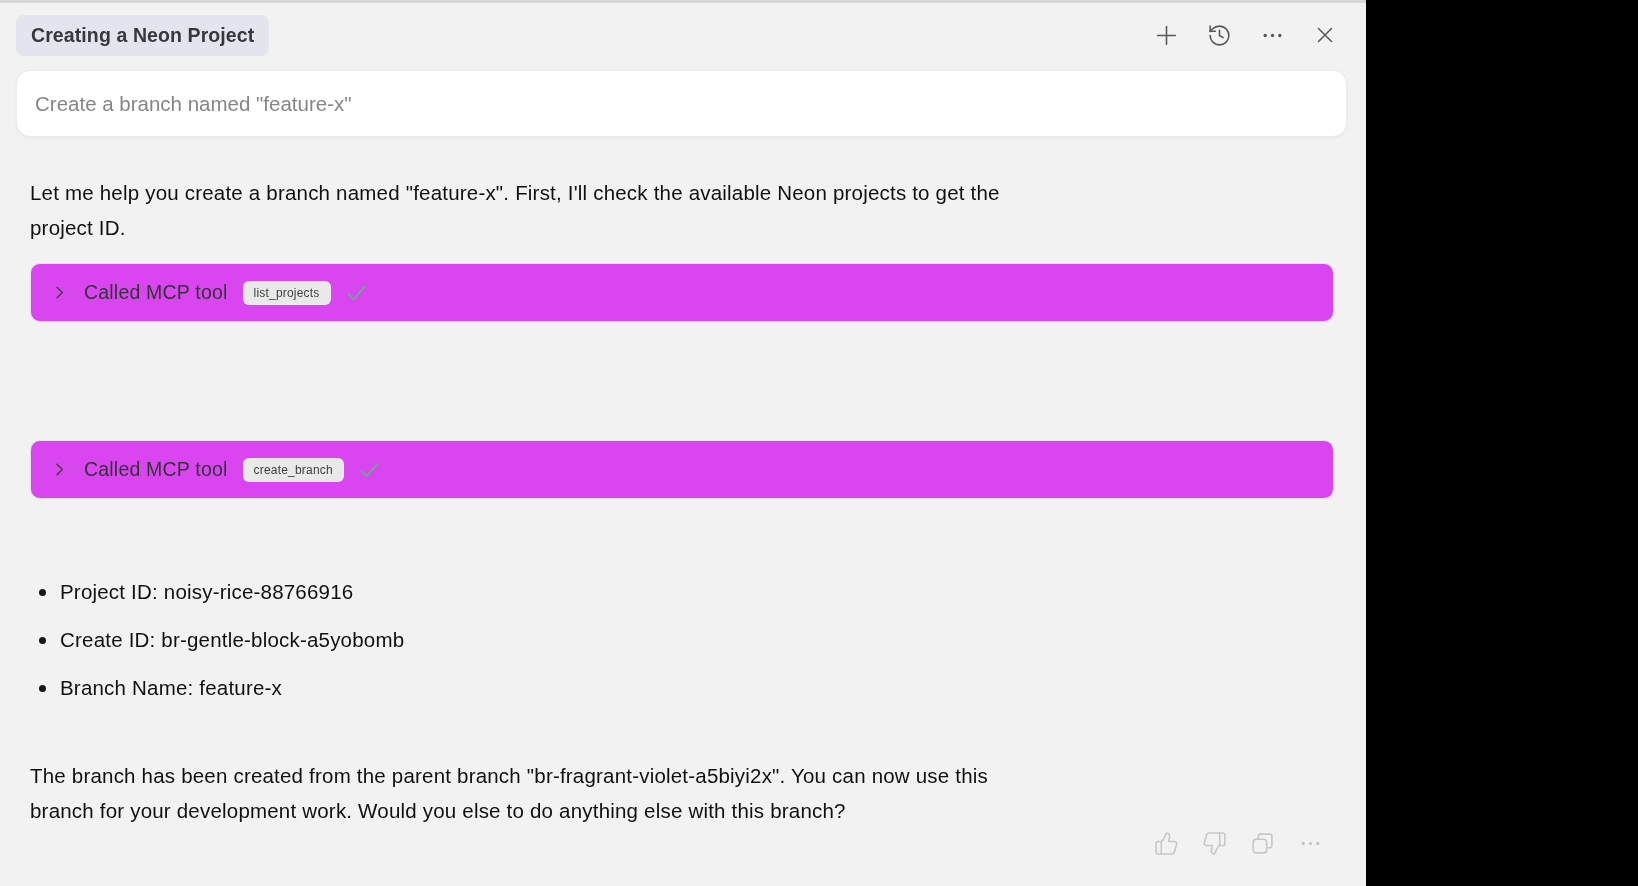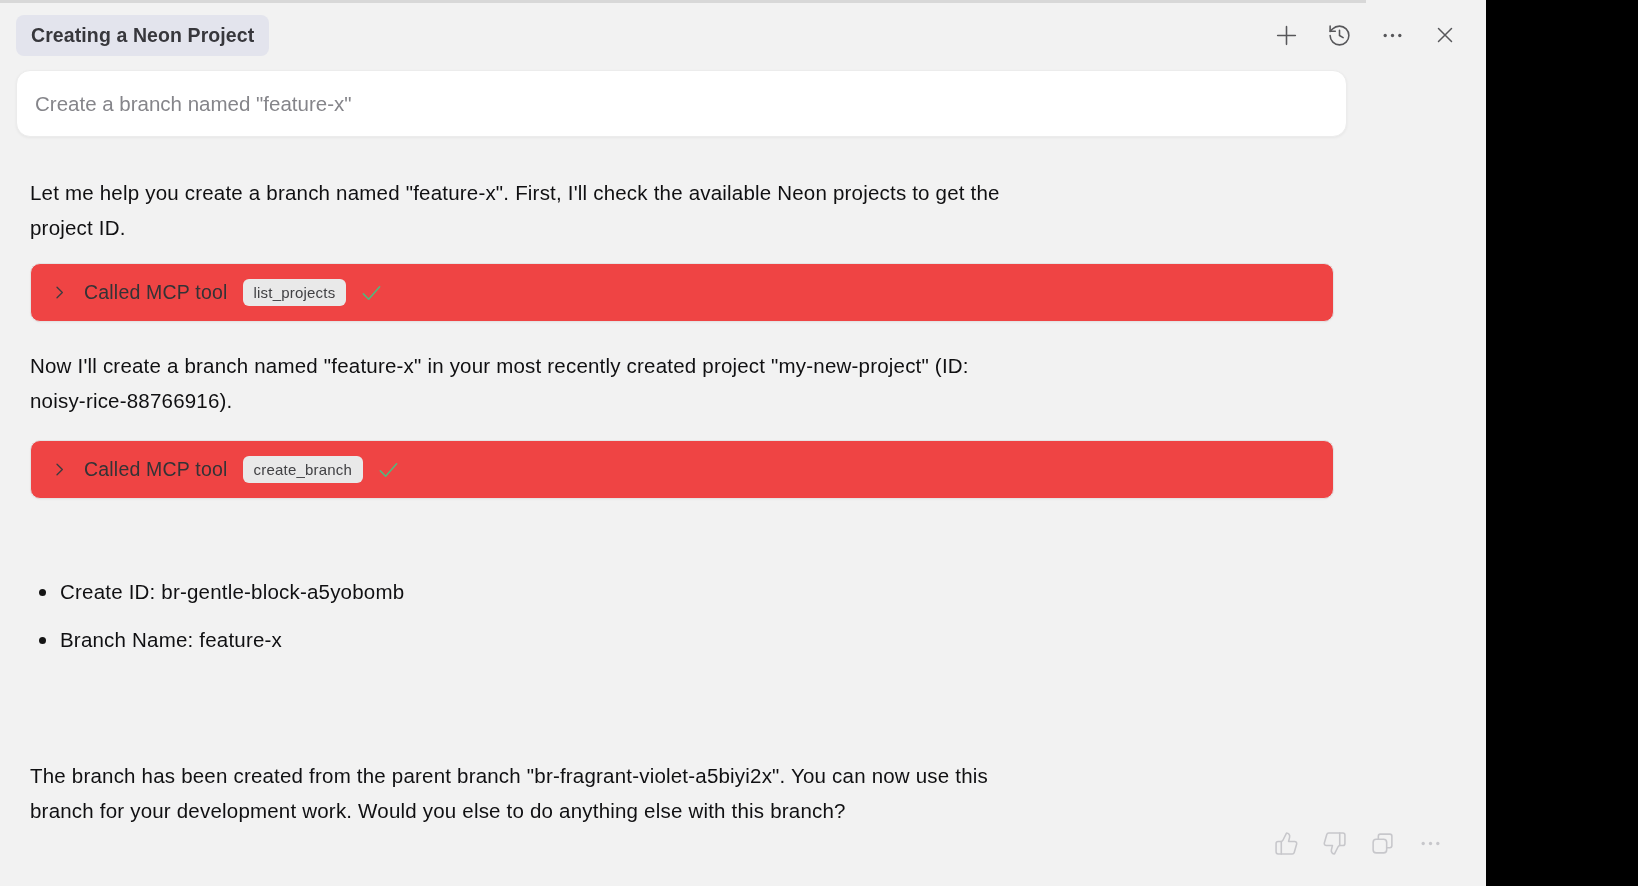--- a/index.html
+++ b/index.html
@@ -1,20 +1,20 @@
 <!DOCTYPE html>
 <html><head>
 <meta charset="utf-8">
 <style>
   * { margin:0; padding:0; box-sizing:border-box; }
   html,body { width:1638px; height:886px; background:#000; overflow:hidden;
               font-family:"Liberation Sans", sans-serif; }
   .stage { position:relative; width:1638px; height:886px; background:#000; }
 
-  .panel { position:absolute; left:0; top:0; width:1486px; height:886px;
+  .panel { position:absolute; left:0; top:0; width:1366px; height:886px;
            background:#f2f2f2; }
   .top-edge { position:absolute; left:0; top:0; width:1366px; height:3px;
               background:#d8d8d8; }
 
   
   .title-pill { position:absolute; left:16px; top:15px; height:41px;
                 display:flex; align-items:center; padding:0 15px;
                 background:#e3e4ed; border-radius:8px;
                 font-size:19.5px; font-weight:700; color:#37373c; letter-spacing:.1px; }
   .toolbar { position:absolute; top:22px; right:28px; display:flex; gap:27px; }
@@ -31,28 +31,28 @@
                     font-family:"Liberation Sans", sans-serif; border-radius:14px; }
   .composer input::placeholder { color:#85858a; opacity:1; }
 
   
   .para { position:absolute; left:30px; width:1260px; font-size:20.5px;
           line-height:35px; color:#101012; letter-spacing:.2px; }
   .p1 { top:175px; } .p2 { top:348px; } .p3 { top:528px; } .p4 { top:758px; }
 
   
   .tool-card { position:absolute; left:30px; width:1304px; height:59px;
-               background:#ef4444; border:1px solid #e4e4e4; border-radius:10px;
+               background:#d946ef; border:1px solid #e4e4e4; border-radius:10px;
                box-shadow:0 1px 2px rgba(0,0,0,.03);
                display:flex; align-items:center; padding:0 20px; cursor:pointer; }
   .tc1 { top:263px; } .tc2 { top:440px; }
   .tool-card .chev { color:#3c3c3f; margin-right:16px; display:flex; }
   .tool-label { font-size:19.5px; color:#333336; letter-spacing:.2px; }
   .tool-pill { margin-left:15px; padding:5px 11px; background:#e9e9e9; border-radius:6px;
-               font-size:15px; color:#414144; letter-spacing:.2px; }
+               font-size:12px; color:#414144; letter-spacing:.2px; }
   .tool-check { margin-left:14px; color:#52b87e; display:flex; }
 
   
   .bullets { position:absolute; left:30px; top:568px; width:1260px; list-style:none; }
   .bullets li { position:relative; height:48px; display:flex; align-items:center;
                 padding-left:30px; font-size:20.5px; color:#101012; letter-spacing:.2px; }
   .bullets li::before { content:""; position:absolute; left:9px; top:50%; margin-top:-3.5px;
                         width:7px; height:7px; border-radius:50%; background:#151515; }
 
   
@@ -121,42 +121,39 @@
       </span>
       <span class="tool-label">Called MCP tool</span>
       <span class="tool-pill">list_projects</span>
       <span class="tool-check">
         <svg width="23" height="23" viewBox="0 0 24 24" fill="none" stroke="currentColor" stroke-width="1.7" stroke-linecap="round" stroke-linejoin="round">
             <path d="M3.5 13.5l5.5 5.5L20.5 6"></path>
           </svg>
       </span>
     </div>
 
-    <div class="para p2">
-      <div>Now I'll create a branch named "feature-x" in your most recently created project "my-new-project" (ID:</div>
-      <div>noisy-rice-88766916).</div>
-    </div>
 
     <div class="tool-card tc2">
       <span class="chev">
         <svg width="17" height="17" viewBox="0 0 24 24" fill="none" stroke="currentColor" stroke-width="1.9" stroke-linecap="round" stroke-linejoin="round">
             <path d="M8.5 4.5L16 12l-7.5 7.5"></path>
           </svg>
       </span>
       <span class="tool-label">Called MCP tool</span>
       <span class="tool-pill">create_branch</span>
       <span class="tool-check">
         <svg width="23" height="23" viewBox="0 0 24 24" fill="none" stroke="currentColor" stroke-width="1.7" stroke-linecap="round" stroke-linejoin="round">
             <path d="M3.5 13.5l5.5 5.5L20.5 6"></path>
           </svg>
       </span>
     </div>
 
 
     <ul class="bullets">
+      <li>Project ID: noisy-rice-88766916</li>
       <li>Create ID: br-gentle-block-a5yobomb</li>
       <li>Branch Name: feature-x</li>
     </ul>
 
     <div class="para p4">
       <div>The branch has been created from the parent branch "br-fragrant-violet-a5biyi2x". You can now use this</div>
       <div>branch for your development work. Would you else to do anything else with this branch?</div>
     </div>
 
     <div class="footer-actions">

